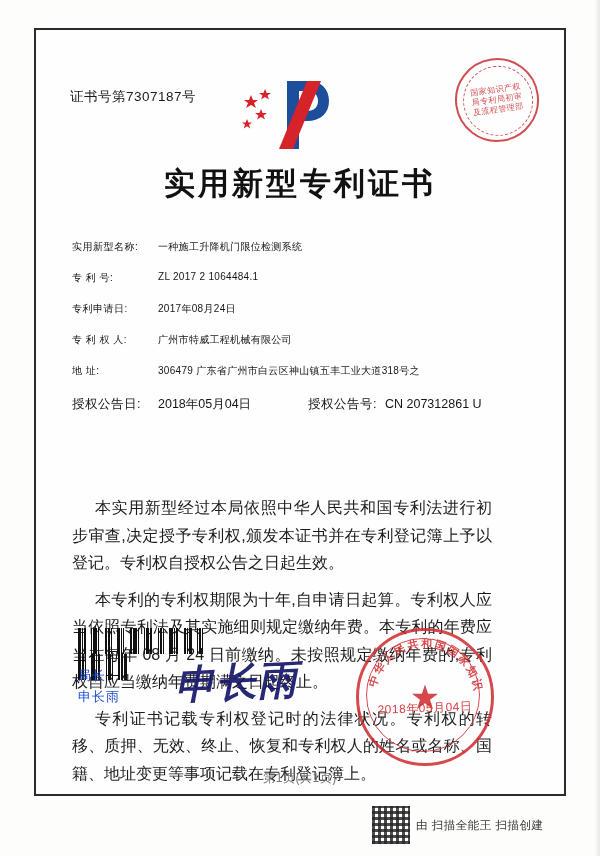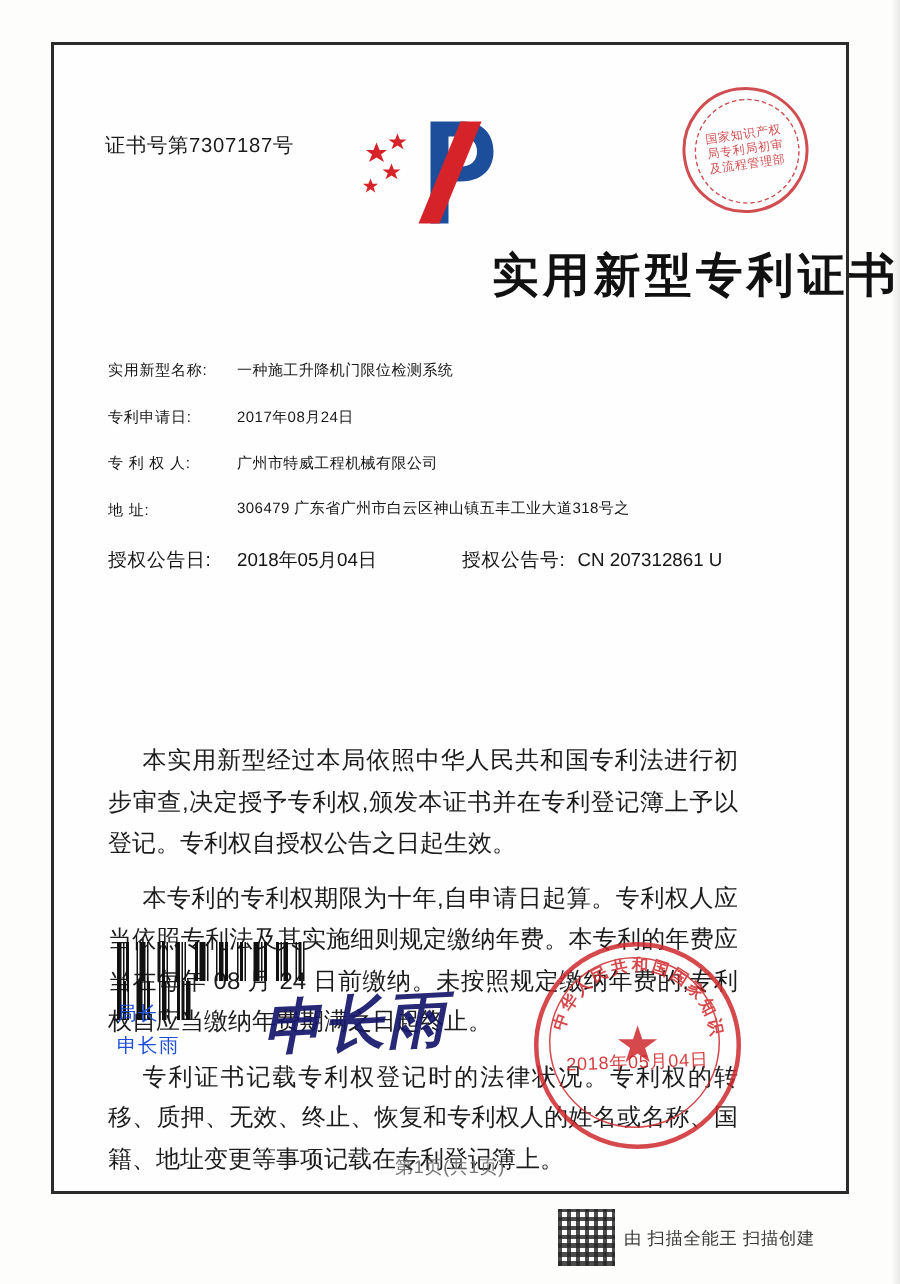--- a/index.html
+++ b/index.html
@@ -54,21 +54,21 @@
     letter-spacing: 0.5px;
     white-space: nowrap;
   }
 
   
   .main-title {
     position: absolute;
     left: 0;
     top: 163px;
     width: 600px;
-    text-align: right;
+    text-align: center;
     font-family: "DejaVu Serif", serif;
     font-weight: bold;
     font-size: 31px;
     letter-spacing: 3px;
     color: #111;
   }
 
   
   .fields {
     position: absolute;
@@ -321,20 +321,24 @@
   <div class="main-title">实用新型专利证书</div>
 
   <div class="fields">
 
     <div class="field-row">
       <div class="field-label">实用新型名称:</div>
       <div class="field-value">一种施工升降机门限位检测系统</div>
     </div>
 
 
+    <div class="field-row">
+      <div class="field-label">专 利 号:</div>
+      <div class="field-value">ZL 2017 2 1064484.1</div>
+    </div>
 
     <div class="field-row">
       <div class="field-label">专利申请日:</div>
       <div class="field-value">2017年08月24日</div>
     </div>
 
     <div class="field-row">
       <div class="field-label">专 利 权 人:</div>
       <div class="field-value">广州市特威工程机械有限公司</div>
     </div>

